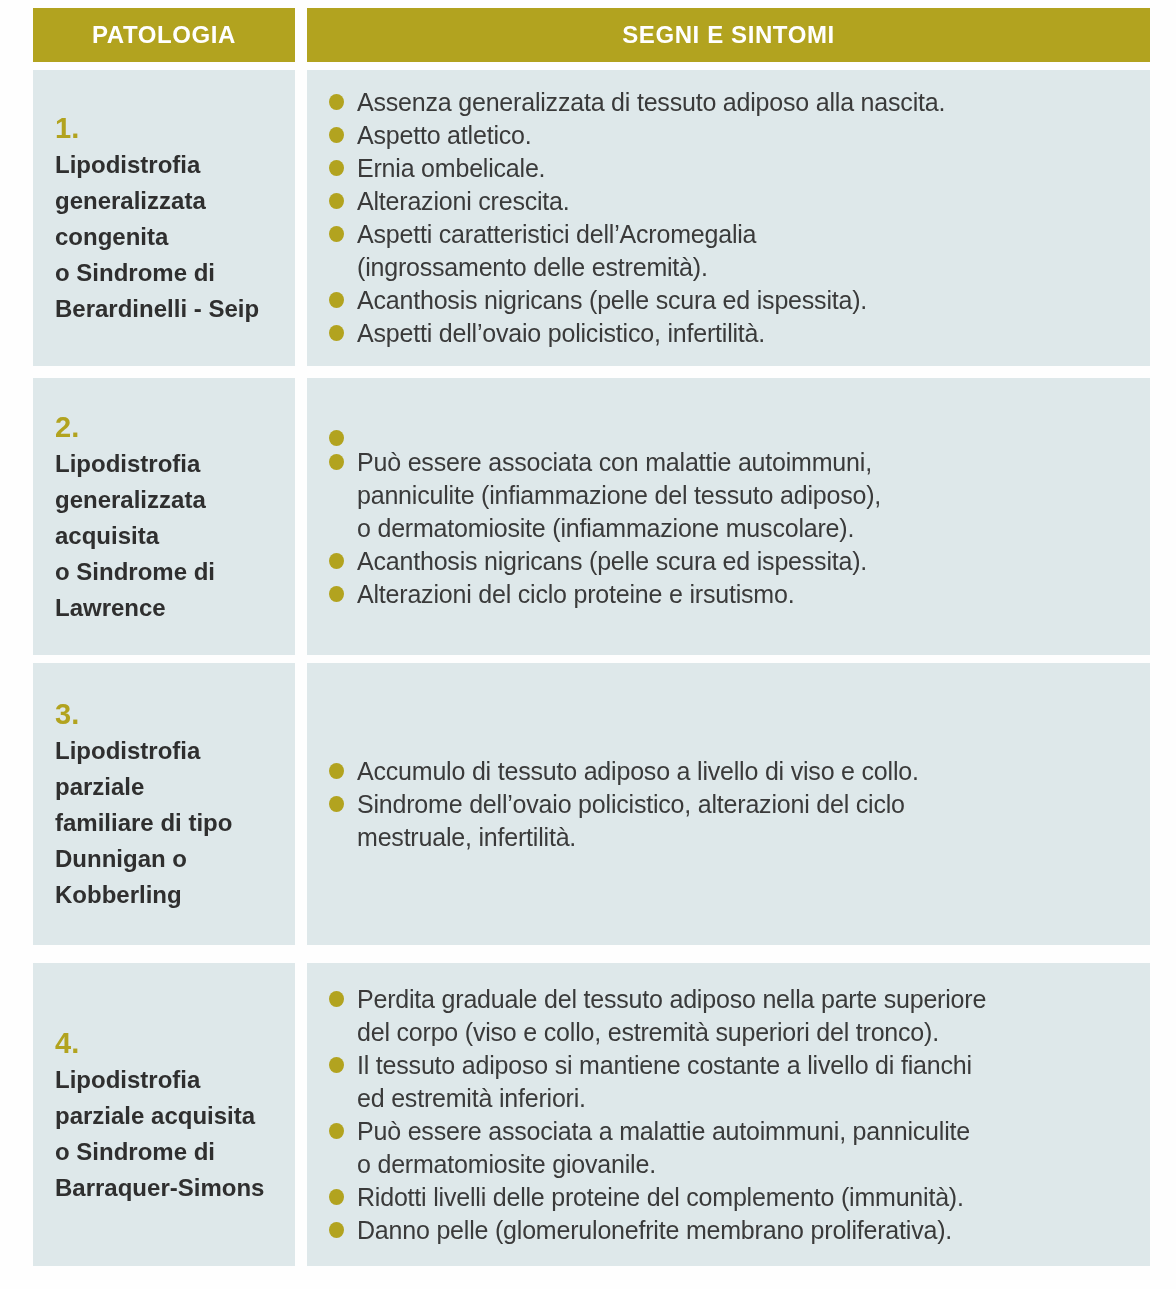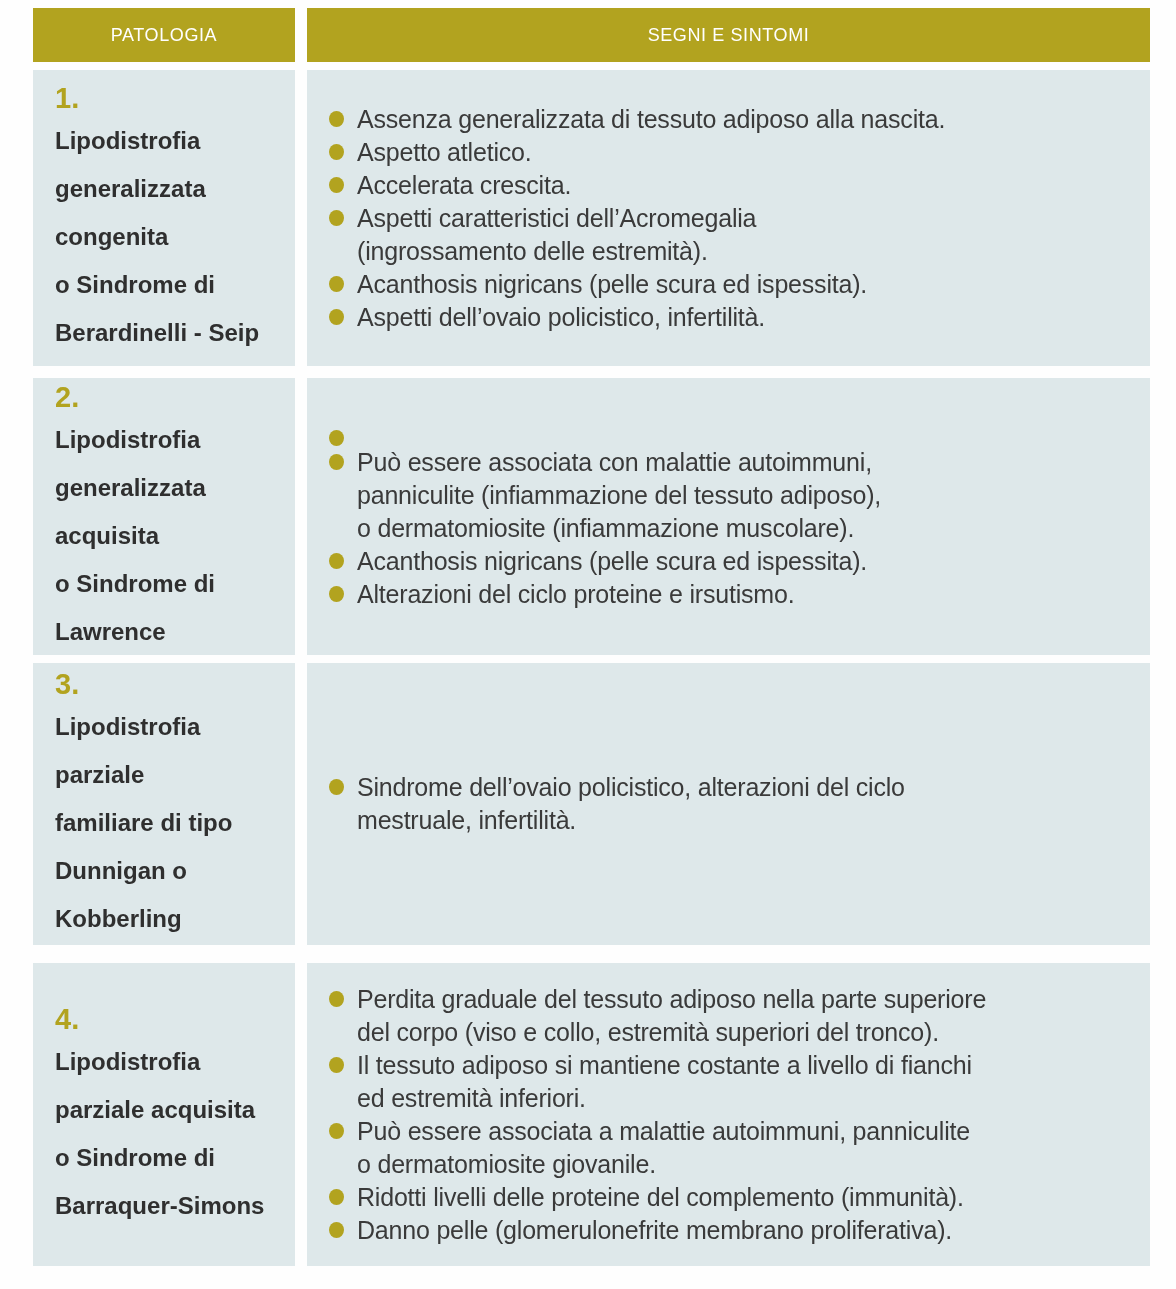--- a/index.html
+++ b/index.html
@@ -15,41 +15,41 @@
     overflow:hidden;
   }
   .trow { display:flex; margin-left:33px; margin-right:26px; gap:12px; }
   .c1 { width:262px; flex:none; box-sizing:border-box; }
   .c2 { flex:1; box-sizing:border-box; }
 
   .header-row { margin-top:8px; height:54px; }
   .hcell {
     background:var(--accent,#b2a31f);
     color:#ffffff;
-    font-weight:normal;
-    font-size:18px;
+    font-weight:bold;
+    font-size:24px;
     letter-spacing:0.6px;
     display:flex; align-items:center; justify-content:center;
   }
 
   .bcell { background:var(--cellbg,#dee8ea); }
 
   .path-cell {
     display:flex; flex-direction:column; justify-content:center;
     padding-left:22px; padding-right:6px;
   }
   .path-number {
     color:var(--accent,#b2a31f);
     font-weight:bold;
     font-size:29px; line-height:38px;
   }
   .path-name {
     color:#2f2f2f;
     font-weight:bold;
-    font-size:24px; line-height:48px;
+    font-size:24px; line-height:36px;
     white-space:pre-line;
   }
 
   .sym-cell {
     display:flex; flex-direction:column; justify-content:center;
     padding:0 14px 0 22px;
   }
   .sym-item { display:flex; align-items:flex-start; }
   .bullet {
     width:15px; height:16px; border-radius:50%;
@@ -86,21 +86,25 @@
           <div class="sym-item">
             <span class="bullet"></span>
             <span class="sym-text">Assenza generalizzata di tessuto adiposo alla nascita.</span>
           </div>
           <div class="sym-item">
             <span class="bullet"></span>
             <span class="sym-text">Aspetto atletico.</span>
           </div>
           <div class="sym-item">
             <span class="bullet"></span>
-            <span class="sym-text">Accelerata crescita.</span>
+            <span class="sym-text">Ernia ombelicale.</span>
+          </div>
+          <div class="sym-item">
+            <span class="bullet"></span>
+            <span class="sym-text">Alterazioni crescita.</span>
           </div>
           <div class="sym-item">
             <span class="bullet"></span>
             <span class="sym-text">Aspetti caratteristici dell’Acromegalia
 (ingrossamento delle estremità).</span>
           </div>
           <div class="sym-item">
             <span class="bullet"></span>
             <span class="sym-text">Acanthosis nigricans (pelle scura ed ispessita).</span>
           </div>
@@ -144,20 +148,24 @@
           <div class="path-number">3.</div>
           <div class="path-name">Lipodistrofia
 parziale
 familiare di tipo
 Dunnigan o
 Kobberling</div>
         </div>
         <div class="c2 bcell sym-cell">
           <div class="sym-item">
             <span class="bullet"></span>
+            <span class="sym-text">Accumulo di tessuto adiposo a livello di viso e collo.</span>
+          </div>
+          <div class="sym-item">
+            <span class="bullet"></span>
             <span class="sym-text">Sindrome dell’ovaio policistico, alterazioni del ciclo
 mestruale, infertilità.</span>
           </div>
         </div>
       </div>
       <div class="trow" style="margin-top: 18px; height: 303px;">
         <div class="c1 bcell path-cell">
           <div class="path-number">4.</div>
           <div class="path-name">Lipodistrofia
 parziale acquisita

